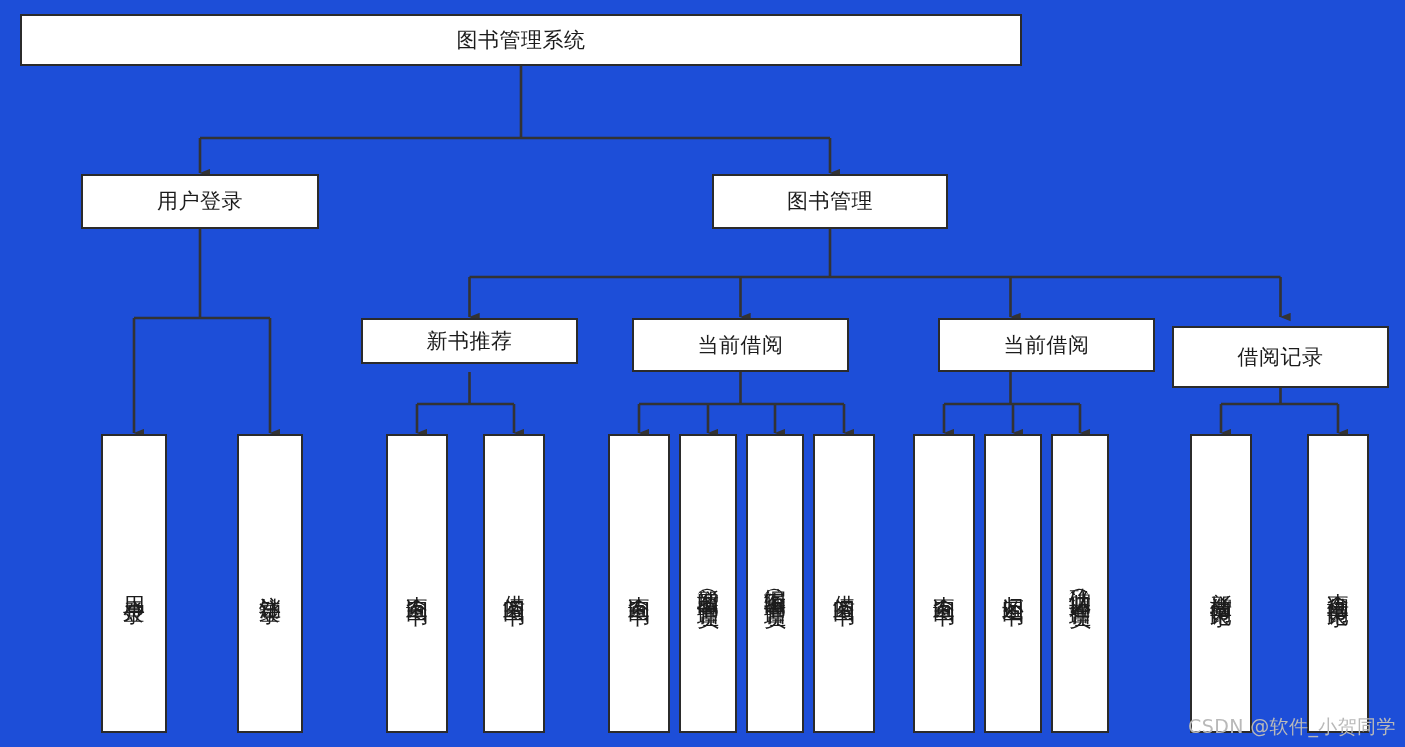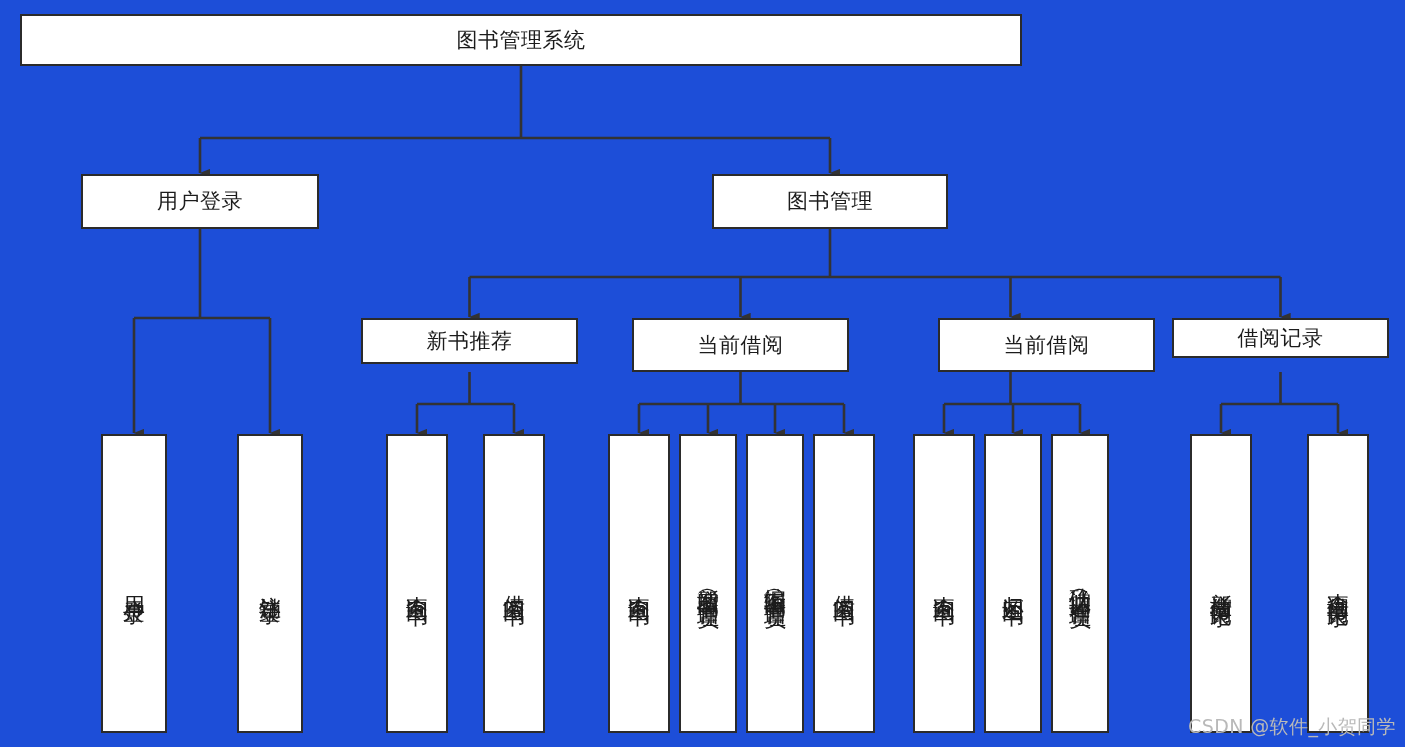--- a/index.html
+++ b/index.html
@@ -121,21 +121,21 @@
       </div>
       <div class="node-box" style="left: 361px; top: 318px; width: 217px; height: 46px;">
         <span class="node-label">新书推荐</span>
       </div>
       <div class="node-box" style="left: 632px; top: 318px; width: 217px; height: 54px;">
         <span class="node-label">当前借阅</span>
       </div>
       <div class="node-box" style="left: 902px; top: 318px; width: 217px; height: 54px; margin-left: 36px;">
         <span class="node-label">当前借阅</span>
       </div>
-      <div class="node-box" style="left: 1172px; top: 318px; width: 217px; height: 40px;">
+      <div class="node-box" style="left: 1172px; top: 326px; width: 217px; height: 62px;">
         <span class="node-label">借阅记录</span>
       </div>
       <div class="node-box vertical" style="left: 101px; top: 434px; width: 66px; height: 299px;">
         <span class="node-label">用户登录</span>
       </div>
       <div class="node-box vertical" style="left: 237px; top: 434px; width: 66px; height: 299px;">
         <span class="node-label">注销登录</span>
       </div>
       <div class="node-box vertical" style="left: 386px; top: 434px; width: 62px; height: 299px;">
         <span class="node-label">查询图书</span>

